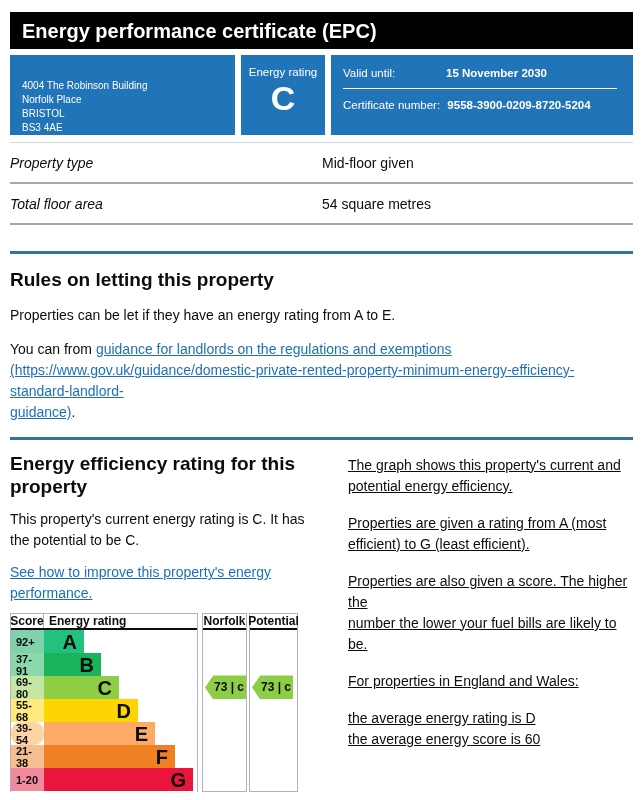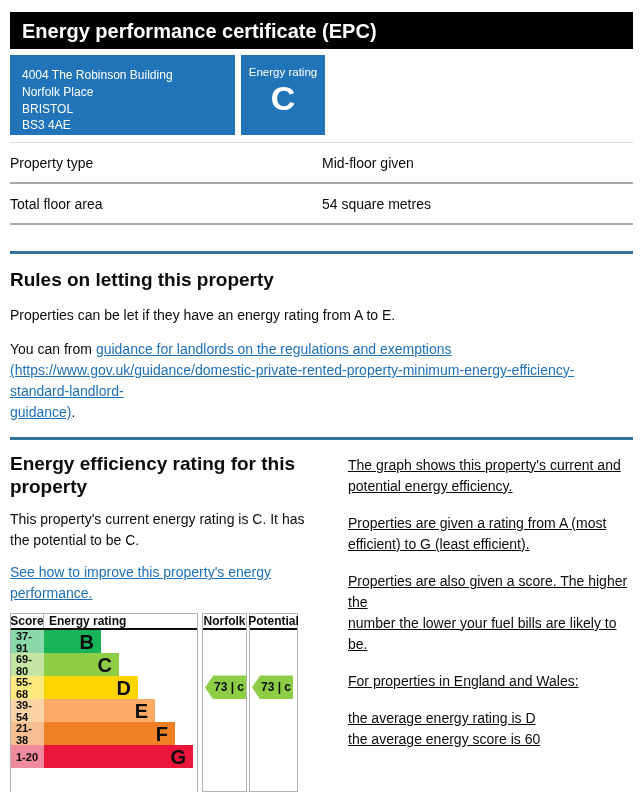--- a/index.html
+++ b/index.html
@@ -15,35 +15,35 @@
   .banner {
     background: #000; color: #fff;
     font-size: 20px; font-weight: bold;
     padding: 8px 12px; line-height: 1.0; height: 37px;
     display: flex; align-items: center;
   }
 
   
   .summary { display: flex; gap: 6px; margin-top: 6px; }
   .sbox { background: #2274b9; color: #fff; height: 80px; }
-  .box-address { width: 225px; padding: 12px 8px 0 12px; font-size: 12px; line-height: 1.4; white-space: pre-line; }
+  .box-address { width: 225px; padding: 24px 8px 0 12px; font-size: 10px; line-height: 1.4; white-space: pre-line; }
   .box-rating  { width: 84px; text-align: center; padding-top: 11px; font-size: 11.5px; }
   .box-rating .big-letter { font-size: 34px; font-weight: bold; line-height: 1.0; margin-top: 3px; }
   .box-valid   { flex: 1; padding: 12px 16px 0 12px; font-size: 11.5px; }
   .box-valid .vrow { display: flex; }
   .box-valid .vlbl { min-width: 103px; }
   .box-valid .vval { font-weight: bold; }
   .box-valid hr { border: none; border-top: 1px solid #fff; margin: 9px 0 10px 0; }
   .box-valid .crow { }
   .box-valid .crow .vval { margin-left: 4px; }
 
   
   .facts { margin-top: 7px; border-top: 1px solid #d8d8d8; }
   .fact-row { display: flex; padding: 12px 0 11px 0; border-bottom: 2px solid #a8a8a8; }
-  .fact-label { width: 312px; }
+  .fact-label { width: 312px; font-style: italic; }
   .fact-value { flex: 1; }
 
   .blue-divider { border: none; border-top: 3px solid #33739c; margin: 0; }
   .div1 { margin-top: 26px; }
   .div2 { margin-top: 14px; }
 
   h2 { font-size: 19px; font-weight: bold; margin: 0; line-height: 1.2; white-space: pre-line; }
   .rules h2 { margin-top: 15px; }
   p.body { margin: 13px 0 0 0; line-height: 1.5; white-space: pre-line; }
   a.link { color: #1d70b8; text-decoration: underline; }
@@ -88,20 +88,31 @@
 
   <div class="summary">
     <div class="sbox box-address">4004 The Robinson Building
 Norfolk Place
 BRISTOL
 BS3 4AE</div>
     <div class="sbox box-rating">
       <div>Energy rating</div>
       <div class="big-letter">C</div>
     </div>
+    <div class="sbox box-valid">
+      <div class="vrow">
+        <span class="vlbl">Valid until:</span>
+        <span class="vval">15 November 2030</span>
+      </div>
+      <hr>
+      <div class="crow">
+        <span>Certificate number:</span>
+        <span class="vval">9558-3900-0209-8720-5204</span>
+      </div>
+    </div>
   </div>
 
   <div class="facts">
     <div class="fact-row">
       <div class="fact-label">Property type</div>
       <div class="fact-value">Mid-floor given</div>
     </div>
     <div class="fact-row">
       <div class="fact-label">Total floor area</div>
       <div class="fact-value">54 square metres</div>
@@ -129,33 +140,37 @@
       <p class="body"><a class="link" href="#">See how to improve this property's energy
 performance.</a></p>
 
       <div class="chart">
         <div class="chart-main">
           <div class="chart-header">
             <div class="score-h">Score</div>
             <div class="rating-h">Energy rating</div>
           </div>
           <div class="band-row">
+            <div class="score-cell" style="background: rgb(127, 210, 171);">92+</div>
+            <div class="bar" style="background: rgb(34, 193, 126); width: 40px;">A</div>
+          </div>
+          <div class="band-row">
             <div class="score-cell" style="background: rgb(139, 217, 171);">37-91</div>
             <div class="bar" style="background: rgb(25, 180, 89); width: 57px;">B</div>
           </div>
           <div class="band-row">
             <div class="score-cell" style="background: rgb(197, 230, 162);">69-80</div>
             <div class="bar" style="background: rgb(141, 206, 70); width: 75px;">C</div>
           </div>
           <div class="band-row">
             <div class="score-cell" style="background: rgb(255, 234, 127);">55-68</div>
             <div class="bar" style="background: rgb(255, 213, 0); width: 94px;">D</div>
           </div>
           <div class="band-row">
-            <div class="score-cell" style="background: rgb(253, 212, 168);">39-54</div>
+            <div class="score-cell" style="background: rgb(253, 212, 168); border-radius: 10px;">39-54</div>
             <div class="bar" style="background: rgb(252, 170, 101); width: 111px;">E</div>
           </div>
           <div class="band-row">
             <div class="score-cell" style="background: rgb(247, 191, 145);">21-38</div>
             <div class="bar" style="background: rgb(239, 128, 35); width: 131px;">F</div>
           </div>
           <div class="band-row">
             <div class="score-cell" style="background: rgb(242, 138, 158);">1-20</div>
             <div class="bar" style="background: rgb(233, 21, 59); width: 149px;">G</div>
           </div>

